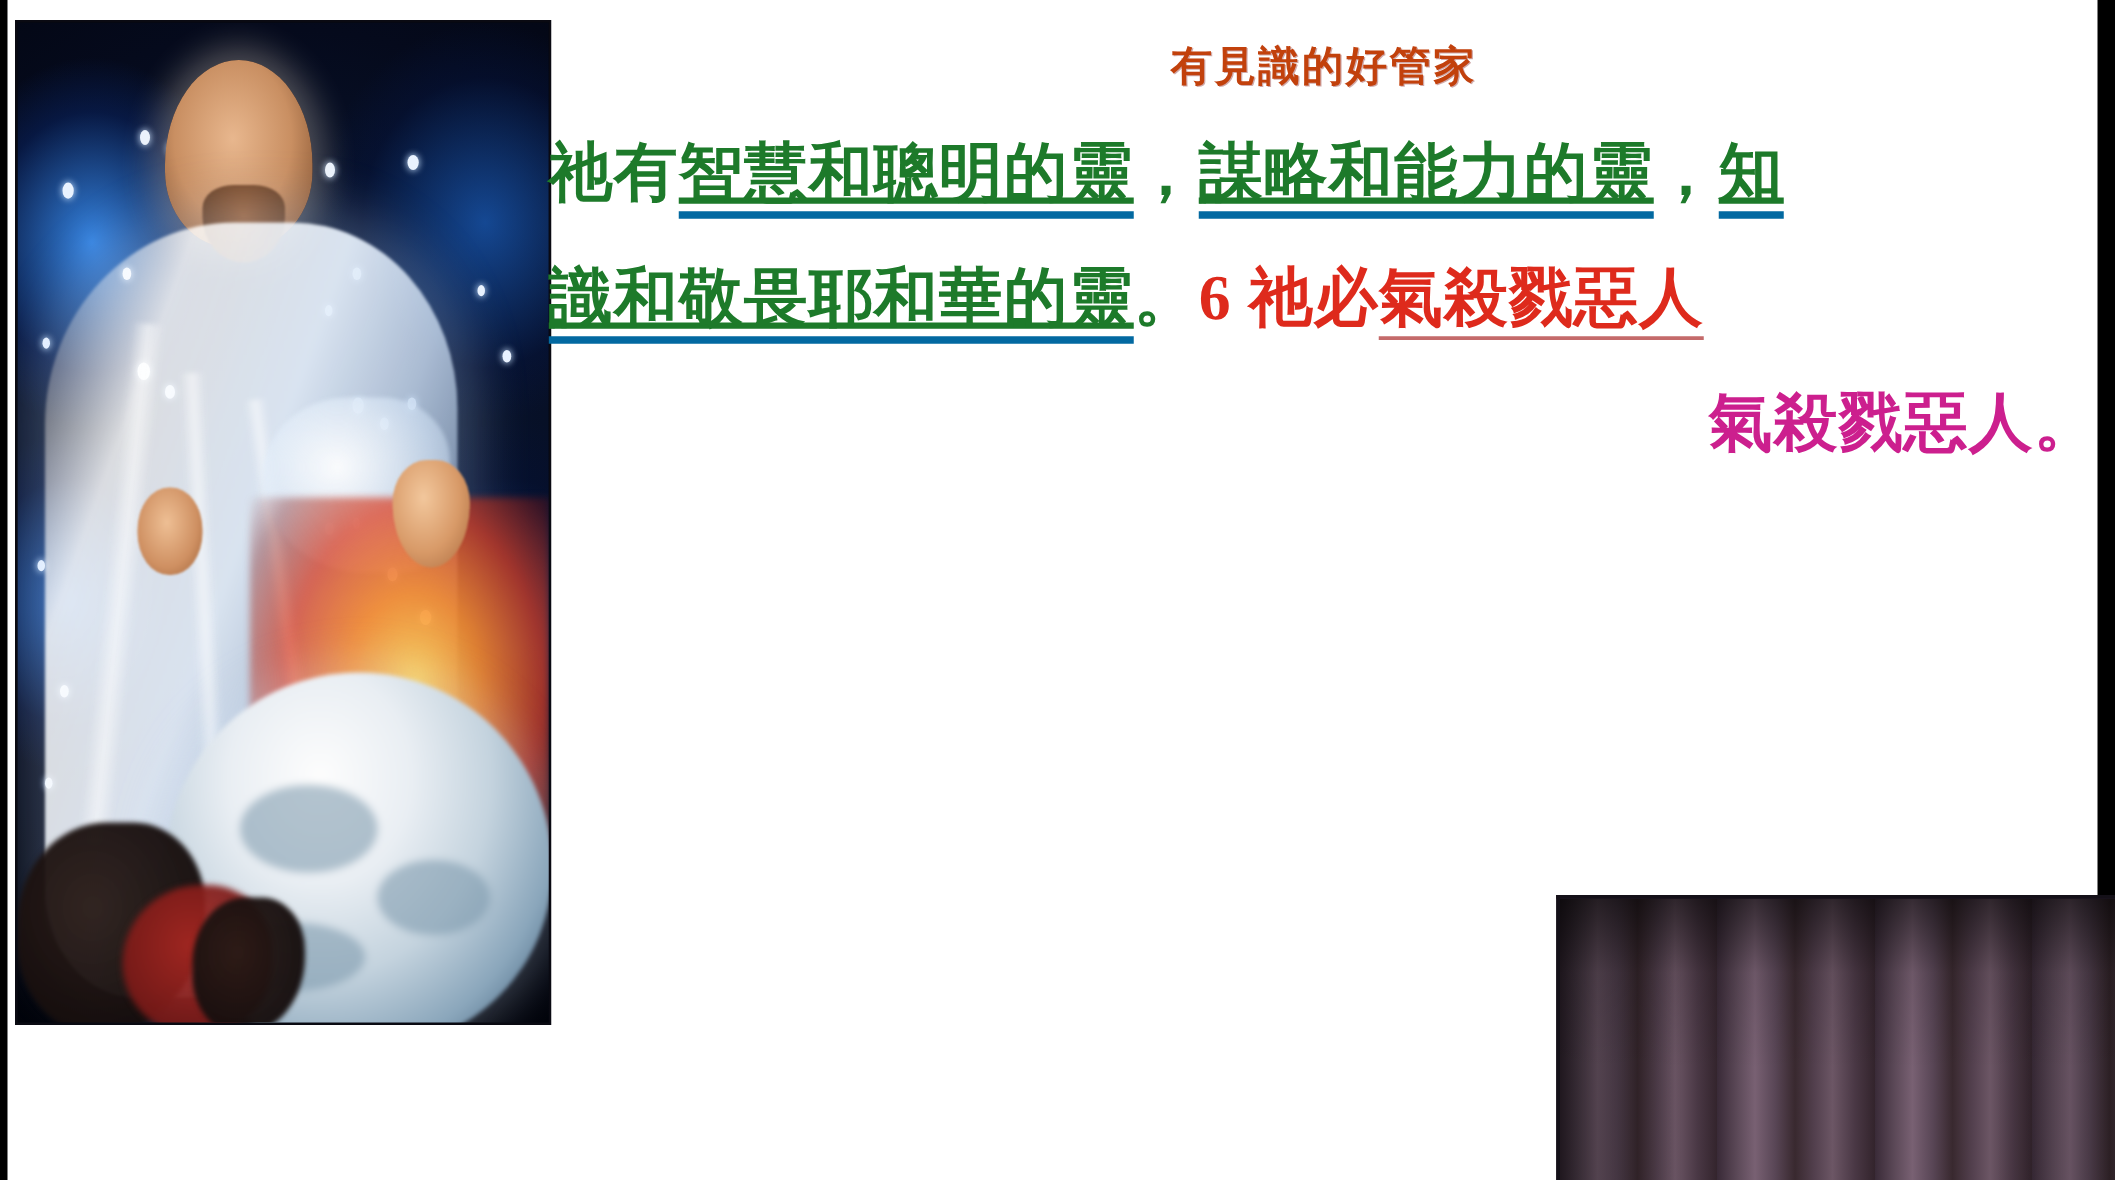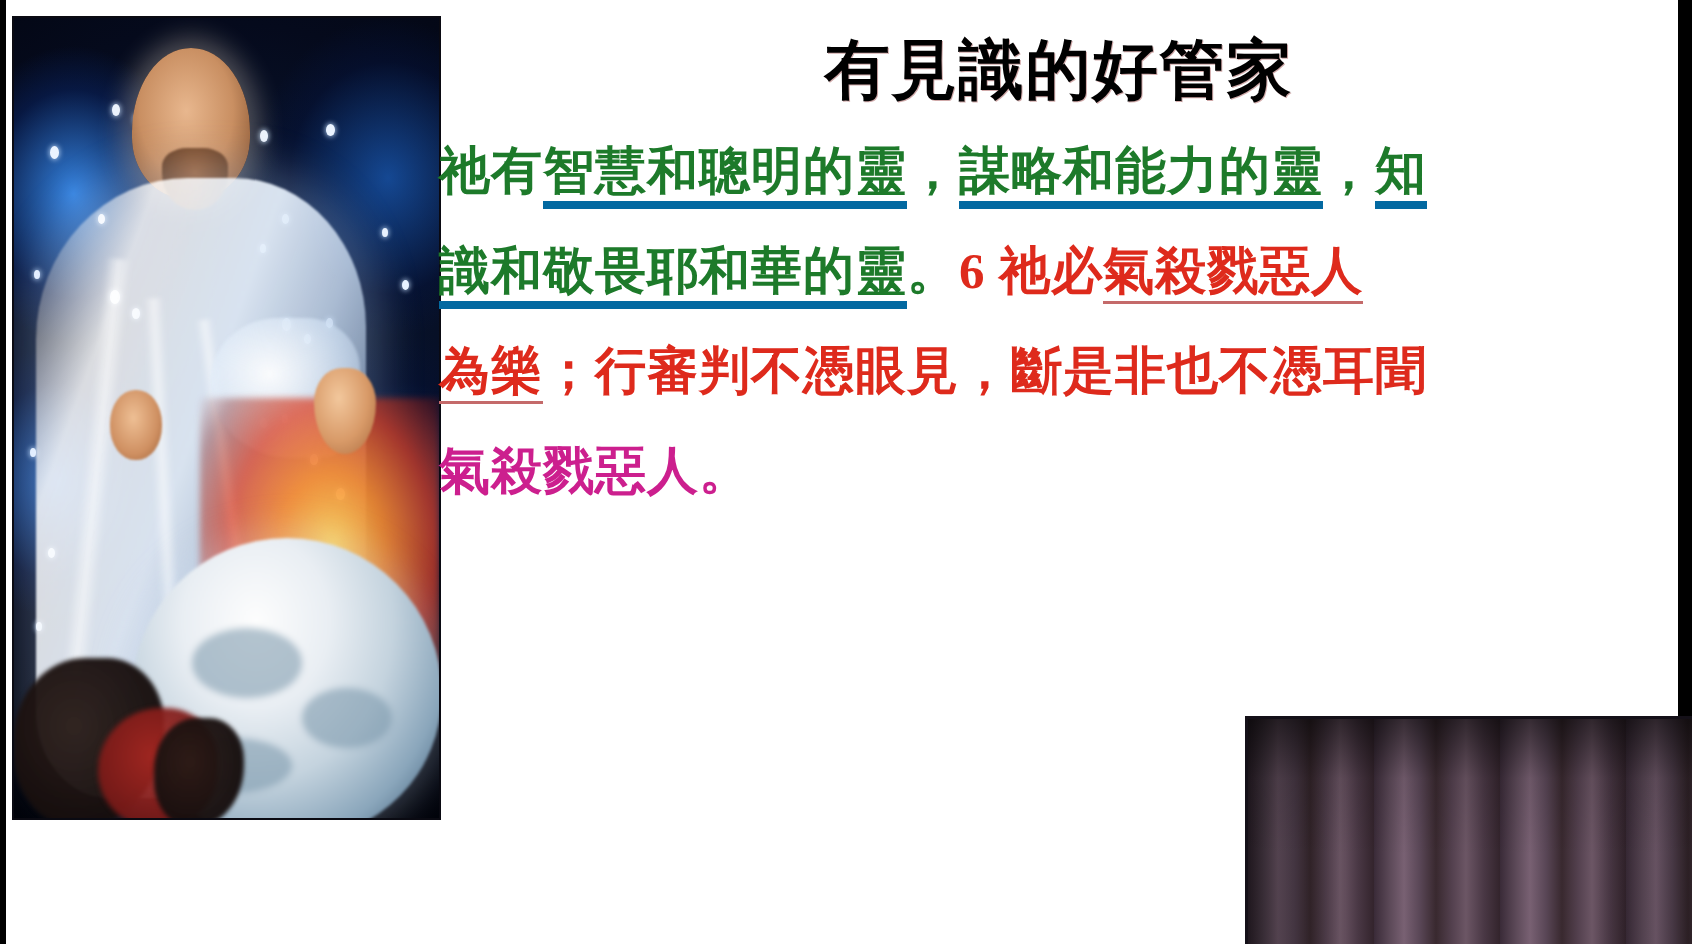--- a/index.html
+++ b/index.html
@@ -174,44 +174,44 @@
   
   .text-column {
     position: absolute;
     left: 433px;
     top: 14px;
     width: 1240px;
     height: 800px;
   }
   .slide-title {
     text-align: center;
-    color: #000000;
-    font-size: 65px;
+    color: #c2410c;
+    font-size: 33px;
     font-weight: bold;
     letter-spacing: 2px;
     line-height: 1;
     padding-top: 24px;
     text-shadow: 1px 1px 0 rgba(120,10,10,.35);
   }
   .verse-body {
     margin-top: 18px;
     font-size: 51px;
     font-weight: bold;
     line-height: 100px;
     letter-spacing: 1px;
     text-align: justify;
     text-justify: inter-character;
   }
   .vline { display:block; white-space: nowrap; }
-  .vline.center { text-align:left; }
+  .vline.center { text-align:right; }
   .grn { color:#1d7a2a; }
   .red { color:#de2a1c; }
   .blu { color:#2323bb; }
   .mag { color:#cc1f8e; }
-  .u-grn { border-bottom: 8px solid #0369a1; padding-bottom: 2px; }
+  .u-grn { border-bottom: 6px solid #0369a1; padding-bottom: 2px; text-decoration: underline; }
   .u-red { border-bottom: 3px solid #c46a6a; padding-bottom: 2px; }
 
   
   .video-inset {
     position:absolute;
     left: 1245px;
     top: 716px;
     width: 447px;
     height: 228px;
     background:#2b1f2a;
@@ -294,21 +294,20 @@
       <div class="rock-dark" style="left:0px;top:640px;width:150px;height:170px;"></div>
       <div class="rock-red" style="left:84px;top:690px;width:120px;height:120px;"></div>
       <div class="rock-dark" style="left:140px;top:700px;width:90px;height:110px;"></div>
     </div>
 
     <div class="text-column">
       <div class="slide-title">有見識的好管家</div>
       <div class="verse-body" id="verse-body">
           <span class="vline"><span class="grn">祂有</span><span class="grn u-grn">智慧和聰明的靈</span><span class="grn">，</span><span class="grn u-grn">謀略和能力的靈</span><span class="grn">，</span><span class="grn u-grn">知</span></span>
           <span class="vline"><span class="grn u-grn">識和敬畏耶和華的靈</span><span class="grn">。</span><span class="red">6 祂必</span><span class="red u-red">氣殺戮惡人</span></span>
-          <span class="vline"><span class="red u-red">為樂</span><span class="red">；行審判不憑眼見，斷是非也不憑耳聞</span></span>
           <span class="vline center"><span class="mag">氣殺戮惡人。</span></span>
         </div>
     </div>
 
   </div>
 
   <div class="video-inset">
     <div class="inset-topbar"></div>
     <div class="curtain"></div>
     <div class="curtain-shade"></div>

